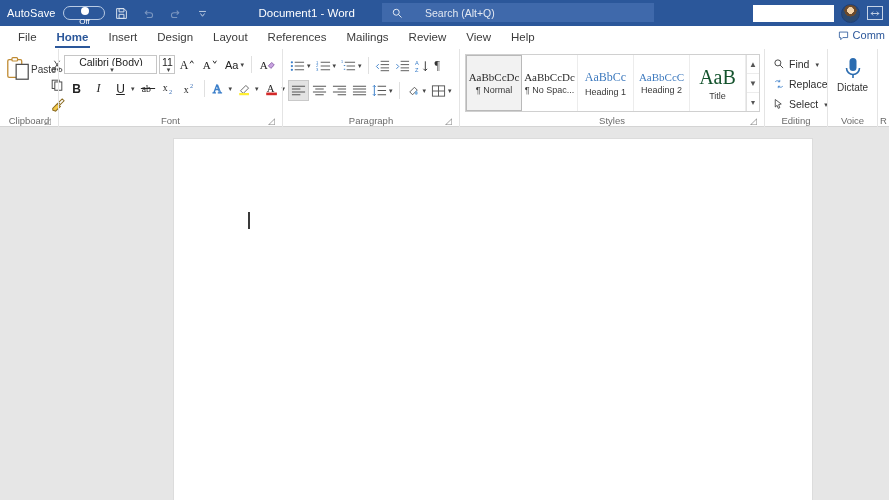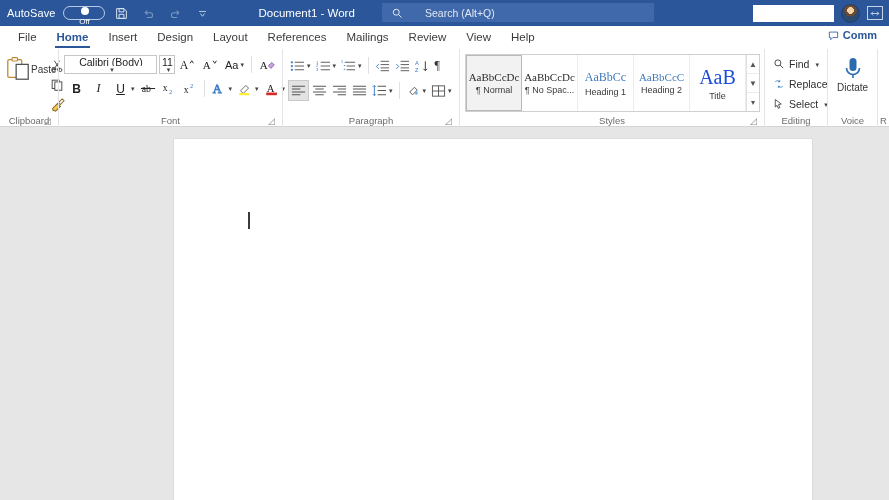--- a/index.html
+++ b/index.html
@@ -60,21 +60,21 @@
     font-size: 11.5px; color: #3b3b3b; padding: 0 10px; height: 23px;
     line-height: 23px; position: relative; white-space: nowrap;
   }
   .tab.active { color: #2b579a; font-weight: bold; }
   .tab.active:after {
     content: ""; position: absolute; left: 8px; right: 8px; bottom: 1px;
     height: 2px; background: #2b579a;
   }
   .comments-btn {
     position: absolute; right: 0px; top: 3px; display: flex; align-items: center; gap: 4px;
-    font-size: 11px; color: #2b579a; font-weight: bold; padding-right: 12px; justify-content: flex-end;
+    font-size: 11px; color: #2b579a; font-weight: normal; padding-right: 4px; justify-content: flex-end;
   }
 
   
   .ribbon {
     position: absolute; top: 49px; left: 0; width: 889px; height: 78px;
     background: #fff; border-bottom: 1px solid #d4d4d4;
     display: flex;
   }
   .group { position: relative; height: 78px; padding: 3px 5px 0 5px; display: flex; flex-direction: column; }
   .group + .group { border-left: 1px solid #e4e4e4; }
@@ -125,21 +125,21 @@
   }
   .style-item {
     width: 56px; height: 56px; display: flex; flex-direction: column;
     align-items: center; justify-content: center; gap: 2px;
     border-right: 1px solid #ececec;
   }
   .style-item.sel { background: #f2f2f2; border: 1px solid #b9b9b9; }
   .style-prev { font-size: 11px; color: #2c2c2c; font-family: "Liberation Serif", serif; white-space: nowrap; }
   .style-prev.h1 { color: #3f7bbf; font-size: 12px; }
   .style-prev.h2 { color: #3f7bbf; font-size: 11px; }
-  .style-prev.title { color: #1d4ed8; font-size: 20px; }
+  .style-prev.title { color: #14532d; font-size: 20px; }
   .style-name { font-size: 9px; color: #3a3a3a; white-space: nowrap; max-width: 54px; overflow: hidden; }
   .style-scroll { width: 13px; display: flex; flex-direction: column; justify-content: space-between; border-left: 1px solid #e0e0e0; }
   .style-scroll div { flex:1; display:flex; align-items:center; justify-content:center; font-size: 8px; color:#555; border-bottom: 1px solid #ececec;}
 
   
   .edit-item { display: flex; align-items: center; gap: 4px; height: 20px; font-size: 10.5px; color: #2e2e2e; padding: 0 3px; }
   .dictate {
     width: 48px; display: flex; flex-direction: column; align-items: center;
     font-size: 10px; color: #333; padding-top: 4px;
   }

